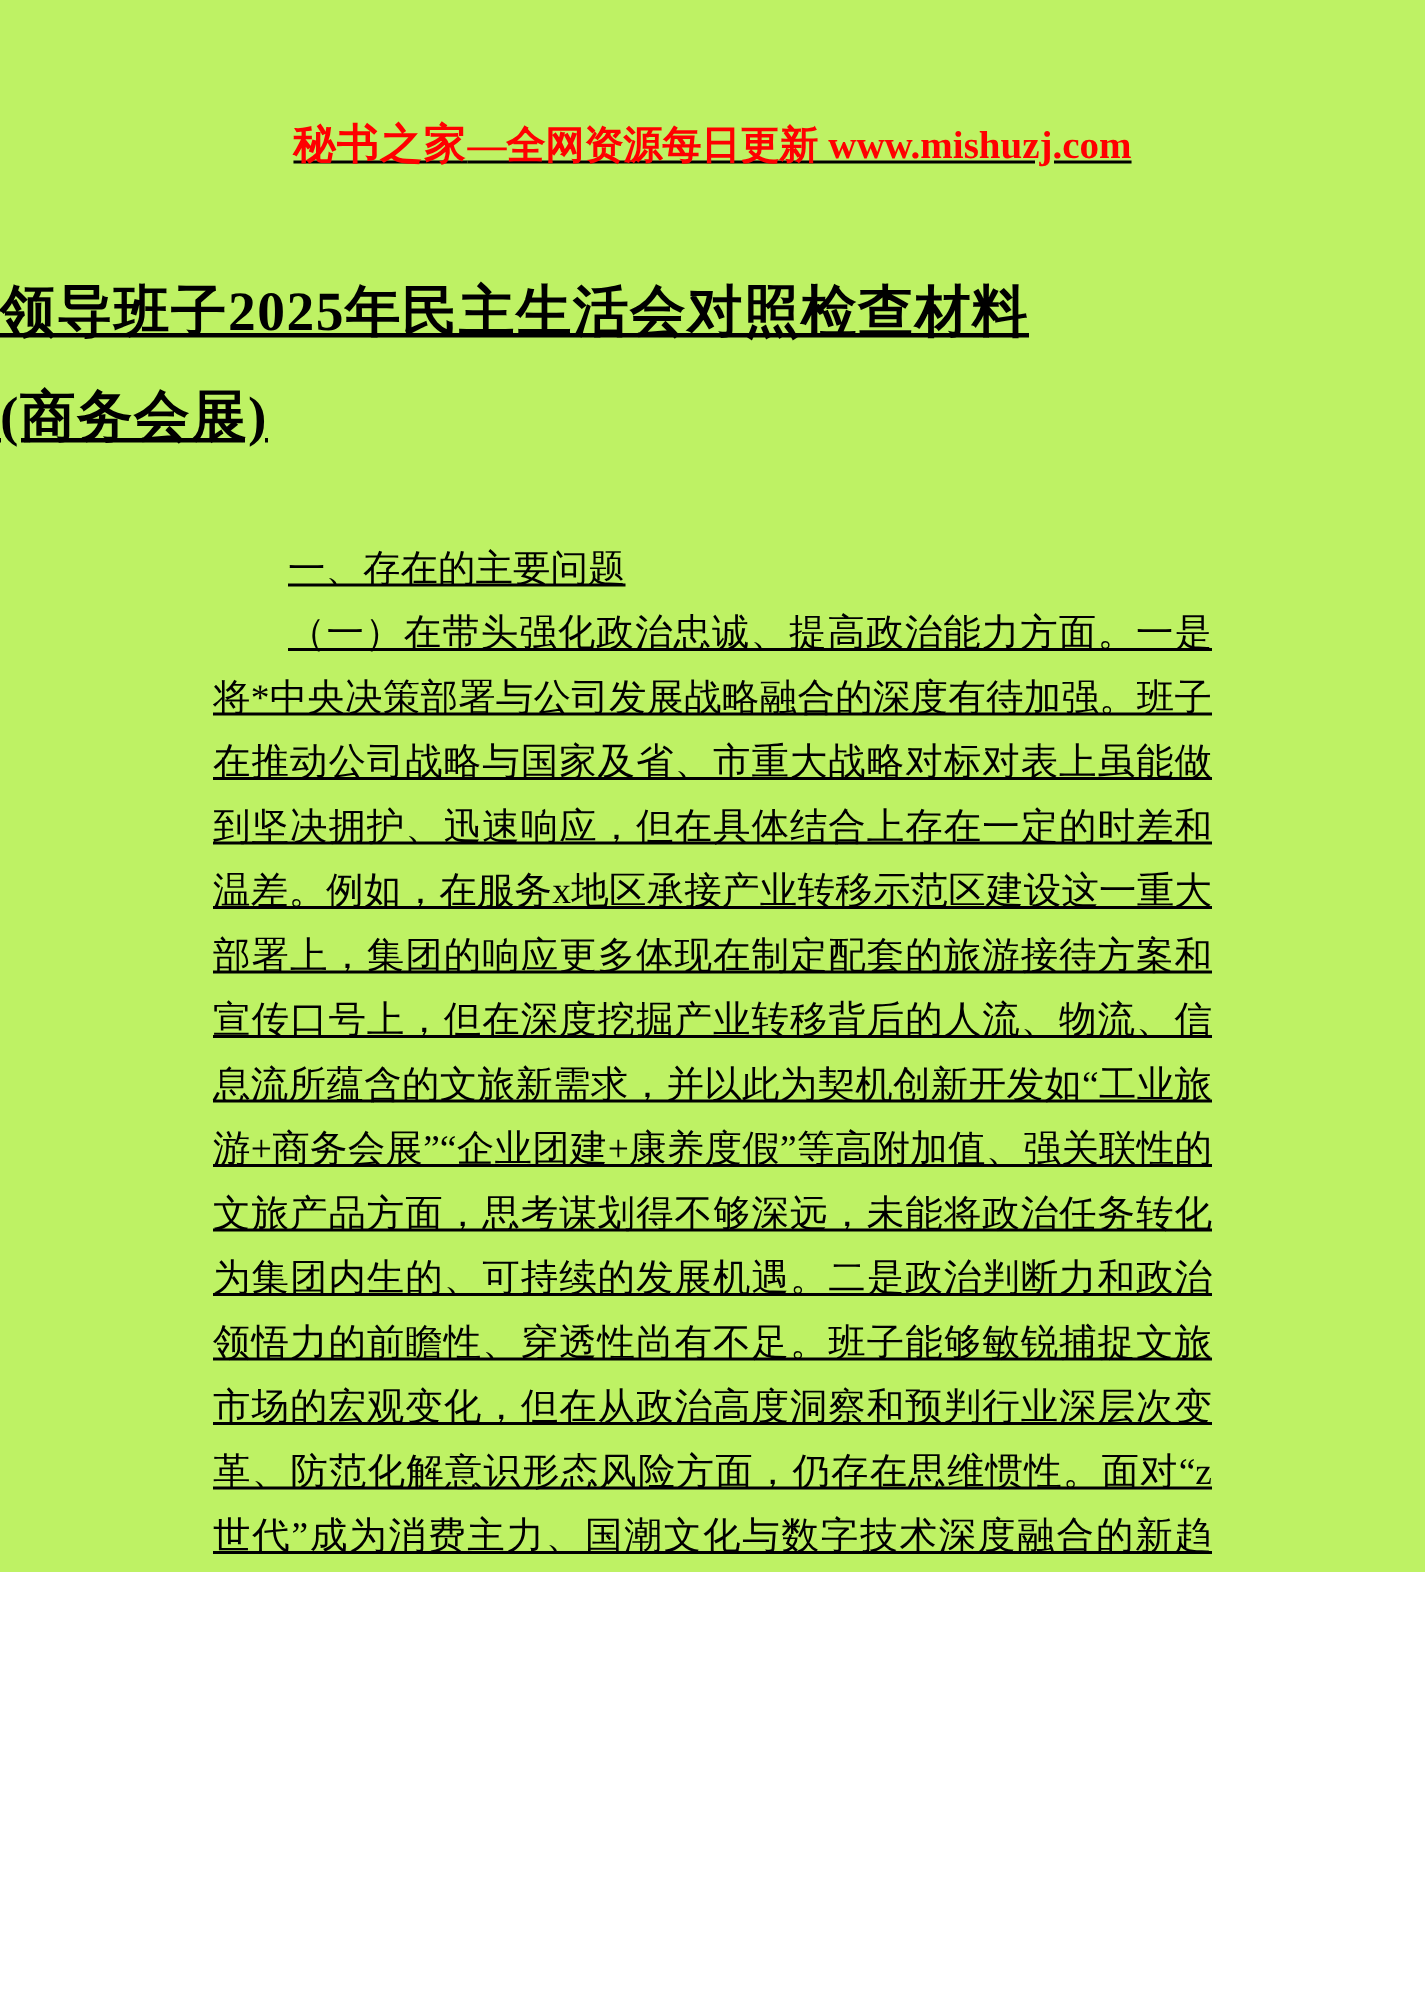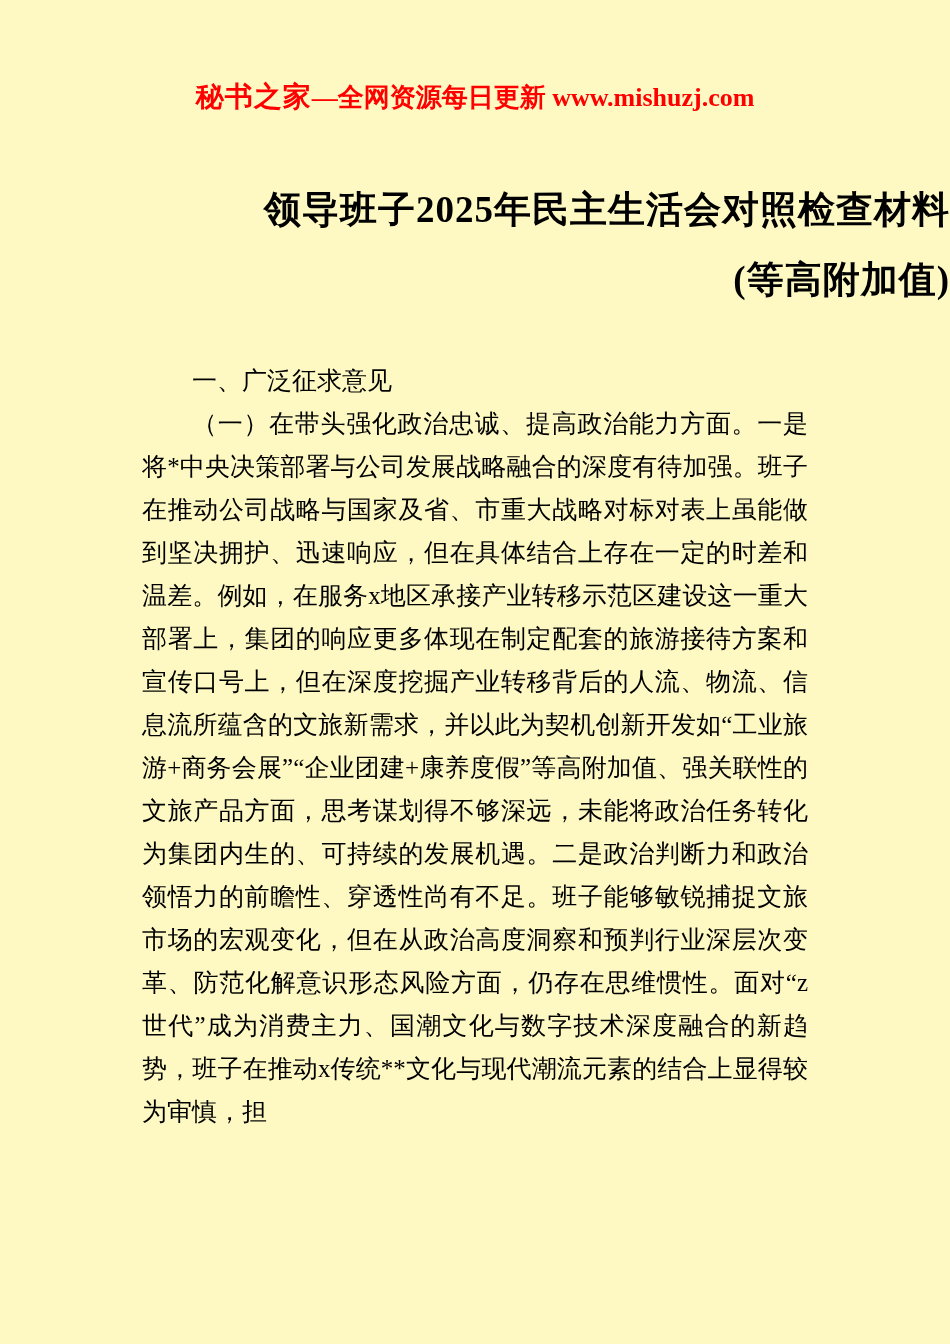--- a/index.html
+++ b/index.html
@@ -3,44 +3,45 @@
 <meta charset="utf-8">
 <style>
   html, body {
     margin: 0;
     padding: 0;
     background: #ffffff;
   }
   .page {
     position: relative;
     width: 950px;
-    height: 1344px;
+    height: 1048px;
     margin: 0 auto;
-    background: #fef9c3;
+    background: #bef264;
     box-sizing: border-box;
     padding-top: 80px;
     overflow: hidden;
     font-family: "Liberation Serif", "DejaVu Serif", serif;
     color: #000000;
+    text-decoration: underline;
   }
   .header-banner {
     text-align: center;
     font-size: 26px;
     line-height: 34px;
     font-weight: bold;
     color: #ff0000;
     white-space: nowrap;
   }
   .header-banner .site-name {
     font-size: 28px;
     letter-spacing: 1px;
   }
   .title-block {
     margin-top: 60px;
-    text-align: right;
+    text-align: left;
     font-weight: bold;
     font-size: 37px;
     line-height: 70px;
     letter-spacing: 1px;
     color: #000000;
   }
   .doc-body {
     margin: 44px 142px 0 142px;
     font-size: 25px;
     line-height: 43px;
@@ -57,21 +58,21 @@
 <body>
 
 <div class="page">
 
   <div class="header-banner" style="color: rgb(255, 0, 0);">
     <span class="site-name">秘书之家</span><span>—全网资源每日更新 www.mishuzj.com</span>
   </div>
 
   <div class="title-block">
     <div>领导班子2025年民主生活会对照检查材料</div>
-    <div>(等高附加值)</div>
+    <div>(商务会展)</div>
   </div>
 
   <div class="doc-body">
-    <p>一、广泛征求意见</p>
+    <p>一、存在的主要问题</p>
     <p>（一）在带头强化政治忠诚、提高政治能力方面。一是将*中央决策部署与公司发展战略融合的深度有待加强。班子在推动公司战略与国家及省、市重大战略对标对表上虽能做到坚决拥护、迅速响应，但在具体结合上存在一定的时差和温差。例如，在服务x地区承接产业转移示范区建设这一重大部署上，集团的响应更多体现在制定配套的旅游接待方案和宣传口号上，但在深度挖掘产业转移背后的人流、物流、信息流所蕴含的文旅新需求，并以此为契机创新开发如“工业旅游+商务会展”“企业团建+康养度假”等高附加值、强关联性的文旅产品方面，思考谋划得不够深远，未能将政治任务转化为集团内生的、可持续的发展机遇。二是政治判断力和政治领悟力的前瞻性、穿透性尚有不足。班子能够敏锐捕捉文旅市场的宏观变化，但在从政治高度洞察和预判行业深层次变革、防范化解意识形态风险方面，仍存在思维惯性。面对“z世代”成为消费主力、国潮文化与数字技术深度融合的新趋势，班子在推动x传统**文化与现代潮流元素的结合上显得较为审慎，担</p>
   </div>
 
 </div>
 
 </body></html>

